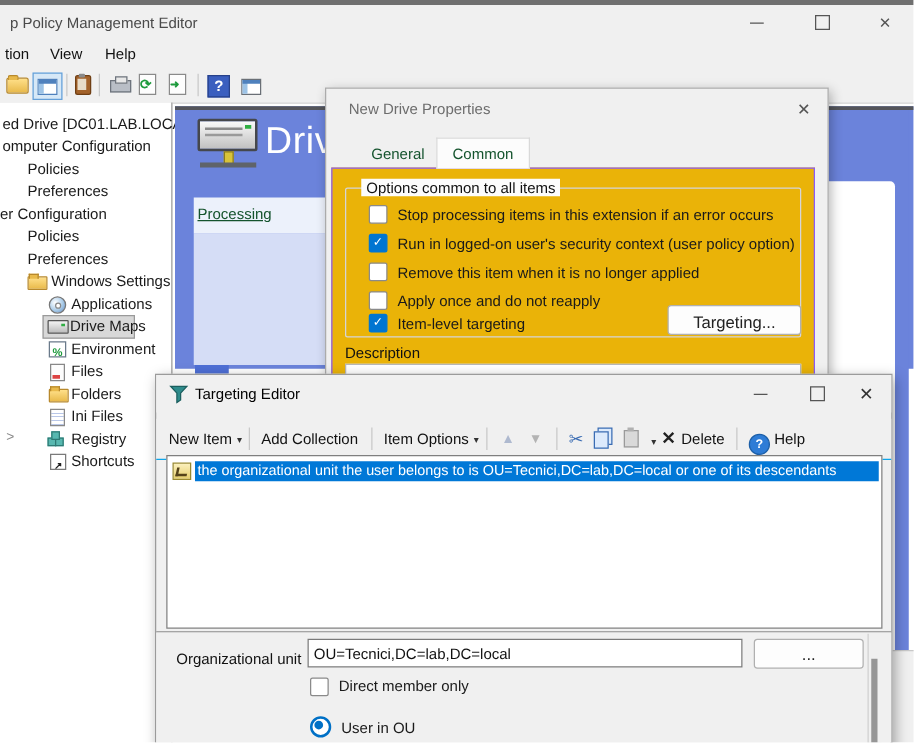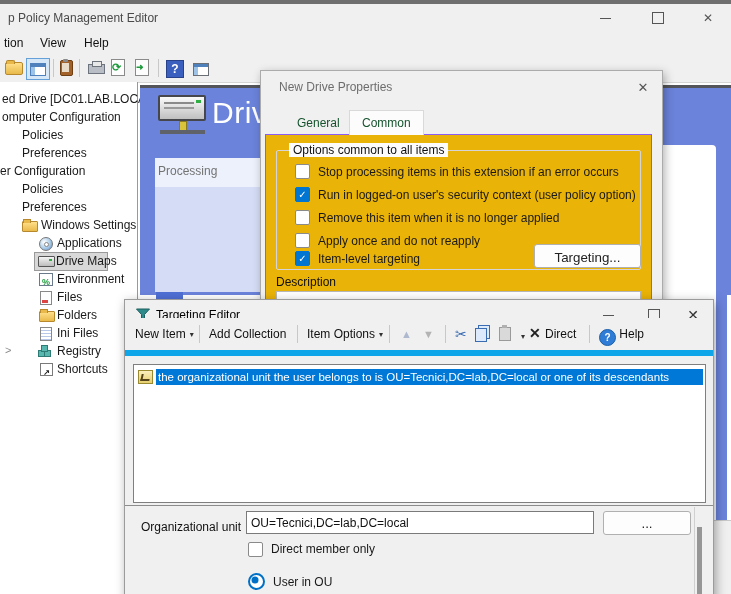--- a/index.html
+++ b/index.html
@@ -55,21 +55,21 @@
   .s-reg{width:13px;height:12px;}
   .s-reg i{position:absolute;width:5px;height:5px;background:#58b8b0;border:1px solid #2e7a74;}
   .s-short{width:11px;height:11px;background:#fff;border:1px solid #7a7a7a;text-align:center;}
   .s-short span{font-size:8px;font-weight:bold;color:#222;line-height:11px;}
   .s-folder .gear{position:absolute;right:1px;bottom:1px;width:4px;height:4px;border-radius:50%;background:#555;}
   
   .blue-bg{left:140px;top:85px;width:591px;height:207px;background:#6b83db;border-top:3px solid #54555a;}
   .right-blue{left:715px;top:88px;width:12px;height:432px;background:#6b83db;}
   .white-panel{left:460px;top:145px;width:256px;height:375px;background:#ffffff;border-radius:4px 4px 0 0;}
   .proc-row{left:155px;top:158px;width:305px;height:29px;background:#ecf1fb;}
-  .proc-link{position:absolute;left:3px;top:6px;color:#737373;}
+  .proc-link{position:absolute;left:3px;top:6px;color:#14532d;text-decoration:underline;}
   .peri-body{left:155px;top:187px;width:305px;height:105px;background:#d5ddf6;}
   .sel-sliver{left:156px;top:292px;width:27px;height:7px;background:#4e6fd6;}
   .corner-gray{left:712px;top:520px;width:19px;height:74px;background:#f0f0f0;border:1px solid #c8c8c8;}
   .banner-icon{left:158px;top:93px;width:50px;height:46px;}
   .bd-body{position:absolute;left:0;top:2px;width:44px;height:22px;background:linear-gradient(#fafafa,#c0c0c0);border:2px solid #45474c;border-radius:2px;}
   .bd-slot{position:absolute;left:4px;top:5px;width:30px;height:2px;background:#8a8a8a;}
   .bd-slot2{position:absolute;left:4px;top:10px;width:30px;height:2px;background:#9a9a9a;}
   .bd-led{position:absolute;right:3px;top:3px;width:5px;height:3px;background:#2fae43;}
   .bd-stem{position:absolute;left:21px;top:28px;width:6px;height:9px;background:#d8c33a;border:1px solid #8a7a1e;}
   .bd-bar{position:absolute;left:2px;top:37px;width:45px;height:4px;background:#5f6369;}
@@ -88,21 +88,21 @@
   .cb.checked{background:#0075d1;border-color:#0075d1;color:#fff;font-size:10px;line-height:13px;text-align:center;}
   .btn{background:#fdfdfd;border:1px solid #b0b0b0;border-radius:3px;color:#222;text-align:center;}
   .targeting-btn{position:absolute;left:257px;top:93px;width:107px;height:24px;line-height:24px;}
   .desc-label{position:absolute;left:10px;top:140px;color:#111;}
   .desc-box{position:absolute;left:10px;top:156px;width:363px;height:75px;background:#fff;border:1px solid #b7b7b7;}
   
   .teditor{left:124px;top:299px;width:588px;height:300px;background:#f0f0f0;border:1px solid #9b9b9b;box-shadow:2px 3px 10px rgba(0,0,0,.35);}
   .te-titlebar{position:absolute;left:0;top:0;width:100%;height:30px;background:#f0f0f0;}
   .te-title{position:absolute;left:31px;top:8px;color:#000;}
   .funnel{position:absolute;left:10px;top:7px;width:16px;height:16px;}
-  .te-toolbar{position:absolute;left:0;top:18px;width:100%;height:32px;background:#f0f0f0;border-bottom:6px solid #0ea5e9;}
+  .te-toolbar{position:absolute;left:0;top:35px;width:100%;height:32px;background:#f0f0f0;border-bottom:1px solid #0ea5e9;}
   .tb-item{position:absolute;top:7px;height:18px;line-height:18px;color:#111;white-space:nowrap;}
   .dd{font-size:8px;color:#333;margin-left:4px;vertical-align:1px;}
   .arrow{font-size:11px;}
   .arrow.up{color:#aeb9cf;}
   .arrow.dn{color:#b3b3b3;}
   .i-cut{color:#3a6cb3;font-size:14px;}
   .i-copy{position:relative;display:inline-block;width:10px;height:12px;background:#dceafc;border:1px solid #3a6cb3;box-shadow:3px -3px 0 -1px #dceafc,3px -3px 0 0 #3a6cb3;top:3px;left:-2px;}
   .i-paste{position:relative;display:inline-block;width:10px;height:12px;background:#d9d9d9;border:1px solid #9a9a9a;top:2px;}
   .i-paste:before{content:"";position:absolute;left:2px;top:-3px;width:5px;height:3px;background:#b0b0b0;}
   .i-delx{color:#222;font-size:14px;font-weight:bold;}
@@ -318,21 +318,21 @@
       <span class="tb-item" style="left:182px"><span>Item Options</span><span class="dd">▾</span></span>
       <span class="tsep" style="left:264px;top:7px"></span>
       <span class="tb-item arrow up" style="left:276px">▲</span>
       <span class="tb-item arrow dn" style="left:298px">▼</span>
       <span class="tsep" style="left:320px;top:7px"></span>
       <span class="tb-item i-cut" style="left:330px">✂</span>
       <span class="tb-item" style="left:352px"><span class="i-copy"></span></span>
       <span class="tb-item" style="left:374px"><span class="i-paste"></span></span>
       <span class="tb-item dd" style="left:392px;top:10px">▾</span>
       <span class="tb-item i-delx" style="left:404px;top:6px">✕</span>
-      <span class="tb-item" style="left:420px">Direct</span>
+      <span class="tb-item" style="left:420px">Delete</span>
       <span class="tsep" style="left:464px;top:7px"></span>
       <span class="tb-item" style="left:474px"><span class="i-helpc">?</span>&nbsp;<span>Help</span></span>
     </div>
     <div class="te-list">
       <div class="te-row">
         <span class="ou-ico"></span>
         <span class="te-hl">the organizational unit the user belongs to is OU=Tecnici,DC=lab,DC=local or one of its descendants</span>
       </div>
     </div>
     <div class="te-divider"></div>

